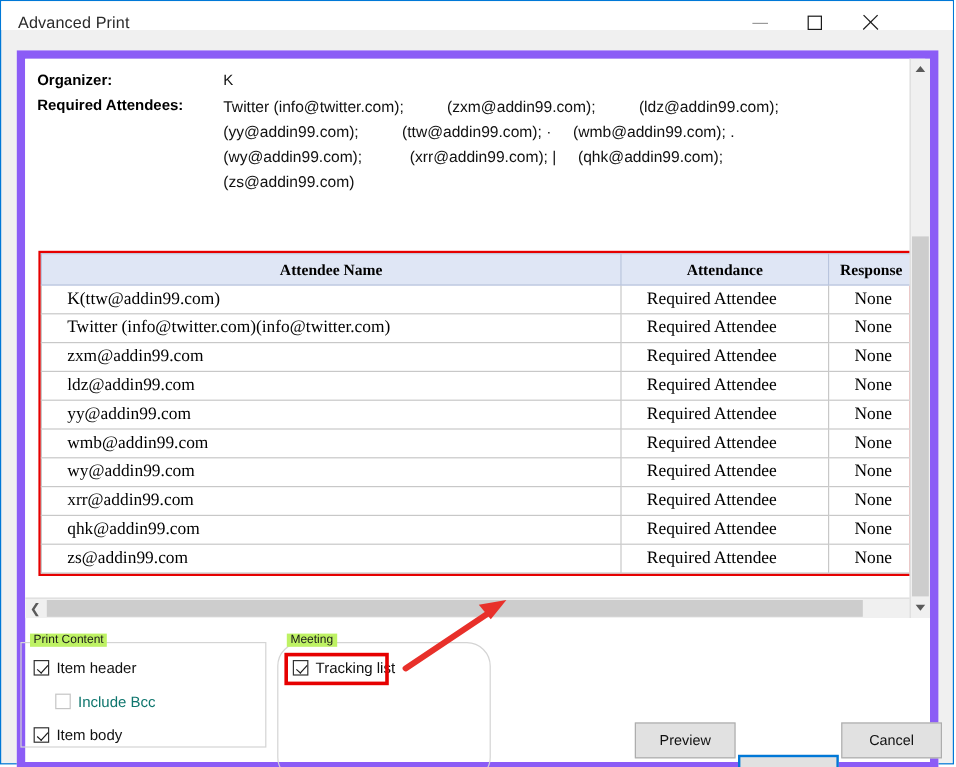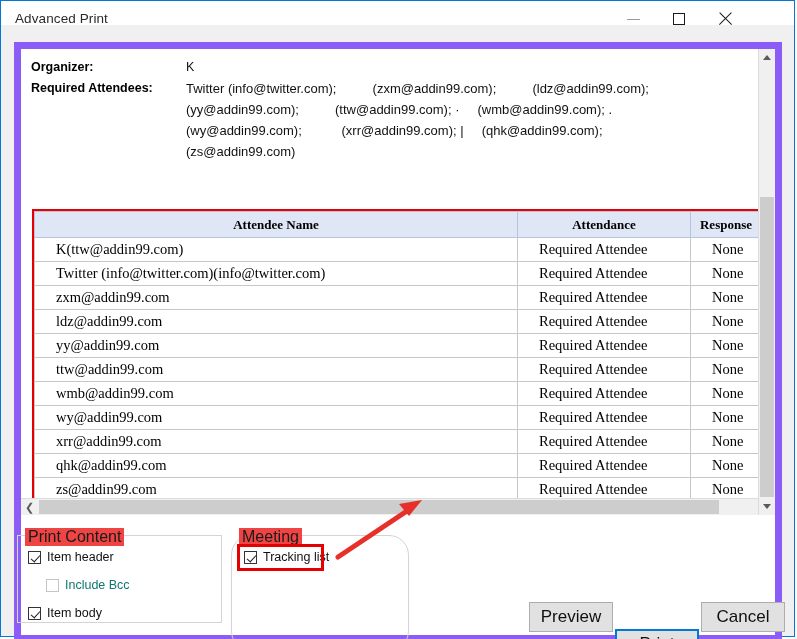--- a/index.html
+++ b/index.html
@@ -171,32 +171,32 @@
 
   
   .groupbox {
     position: absolute;
     border: 1px solid #d4d4d4;
     box-sizing: border-box;
     background: transparent;
   }
   .gb-title {
     position: absolute; top: -8px; left: 7px;
-    background: #ef4444;
+    background: #bef264;
     padding: 0 3px;
-    font-size: 16px;
+    font-size: 10px;
     color: #1a1a1a;
     white-space: nowrap;
   }
   #gb-print  { left: 16px;  top: 534px; width: 205px; height: 88px; }
   #gb-meeting{ left: 230px; top: 534px; width: 178px; height: 116px; border-radius: 20px; }
 
   .cbrow {
     position: absolute;
-    display: flex; align-items: flex-end;
+    display: flex; align-items: flex-start;
     font-size: 12.5px; color: #111;
     white-space: nowrap;
   }
   .cbox {
     width: 13px; height: 13px;
     border: 1.2px solid #333;
     background: #fff;
     margin-right: 6px;
     position: relative;
     box-sizing: border-box;
@@ -233,21 +233,21 @@
     width: 795px; height: 637px;
     pointer-events: none;
   }
 
   
   .dlgbtn {
     position: absolute;
     height: 30px;
     background: #e1e1e1;
     border: 1px solid #adadad;
-    font-size: 17px;
+    font-size: 12px;
     color: #101010;
     font-family: "Liberation Sans", sans-serif;
     display: flex; align-items: center; justify-content: center;
     box-sizing: border-box;
     cursor: default;
   }
   #btn-preview { left: 528px; top: 601px; width: 84px; }
   #btn-print   { left: 614px; top: 628px; width: 84px; border: 2px solid #0078d7; }
   #btn-cancel  { left: 700px; top: 601px; width: 84px; }
 </style>
@@ -318,25 +318,20 @@
                 <td class="col-name">ldz@addin99.com</td>
                 <td class="col-att">Required Attendee</td>
                 <td class="col-resp">None</td>
               </tr>
               <tr>
                 <td class="col-name">yy@addin99.com</td>
                 <td class="col-att">Required Attendee</td>
                 <td class="col-resp">None</td>
               </tr>
               <tr>
-                <td class="col-name">ttw@addin99.com</td>
-                <td class="col-att">Required Attendee</td>
-                <td class="col-resp">None</td>
-              </tr>
-              <tr>
                 <td class="col-name">wmb@addin99.com</td>
                 <td class="col-att">Required Attendee</td>
                 <td class="col-resp">None</td>
               </tr>
               <tr>
                 <td class="col-name"> wy@addin99.com</td>
                 <td class="col-att">Required Attendee</td>
                 <td class="col-resp">None</td>
               </tr>
               <tr>

